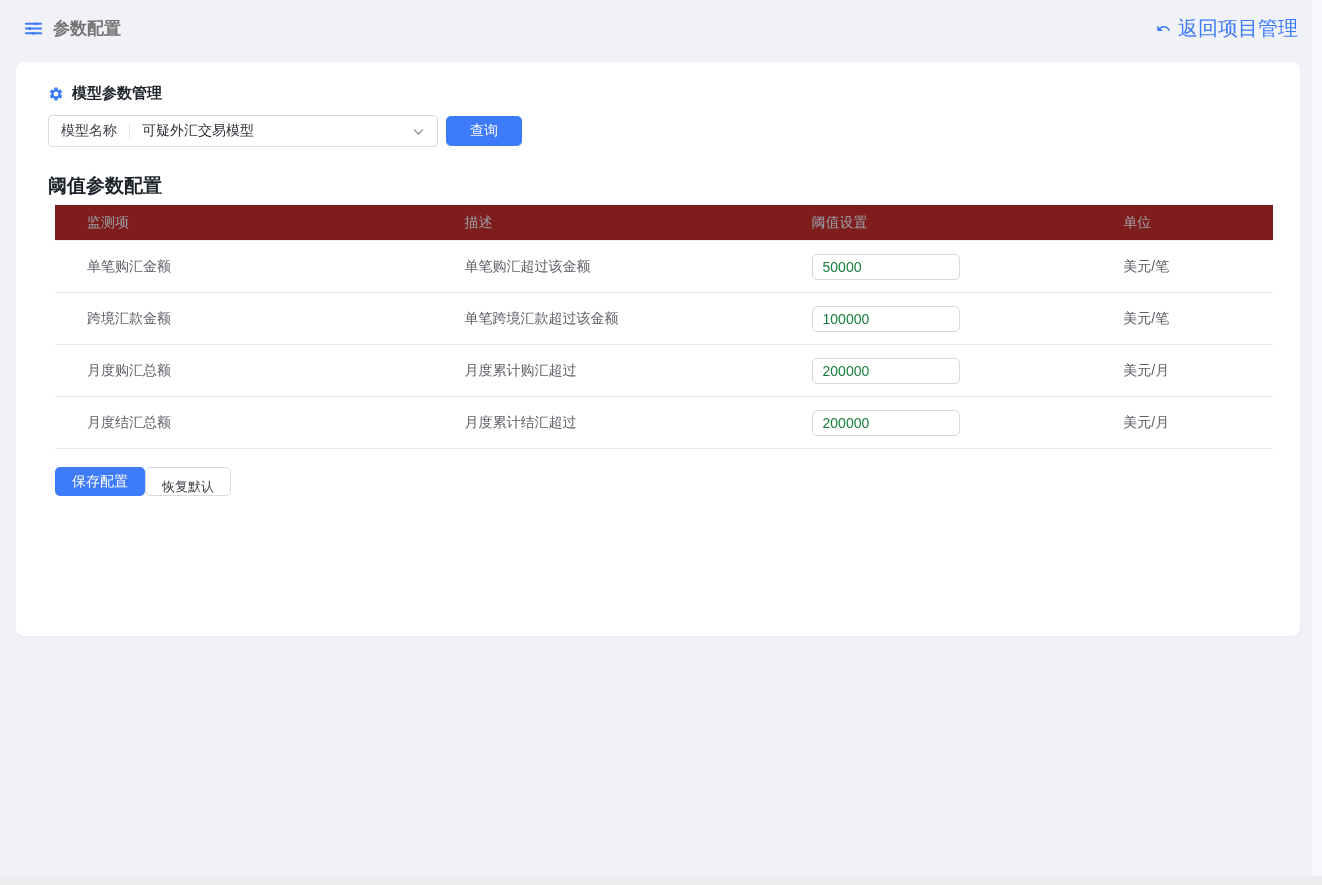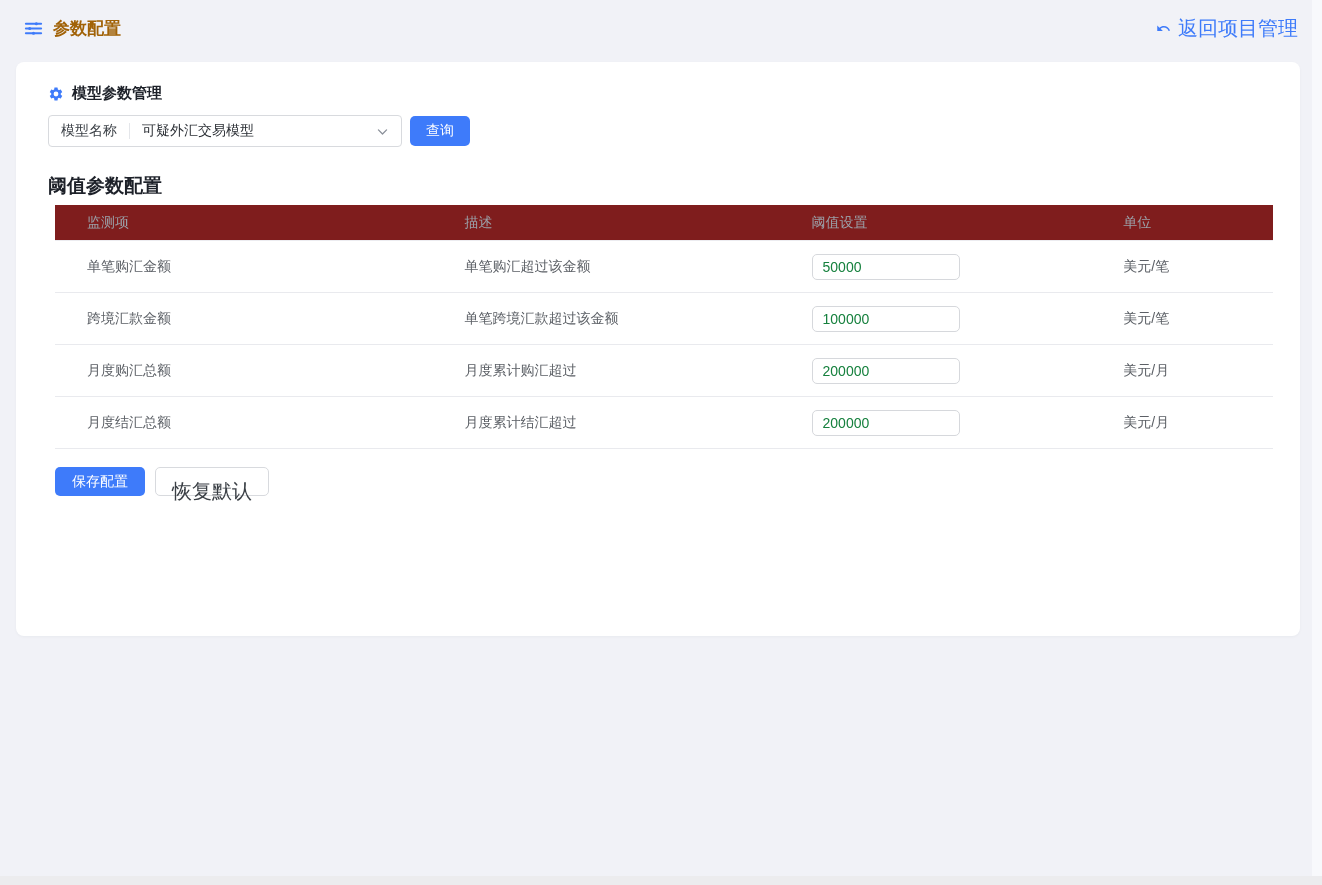--- a/index.html
+++ b/index.html
@@ -20,54 +20,54 @@
     overflow:hidden;
     position:relative;
   }
   
   .top-header{
     height:56px;
     display:flex;align-items:center;justify-content:space-between;
     padding:0 24px;
   }
   .header-left{display:flex;align-items:center;gap:10px;}
-  .page-title{font-size:17px;font-weight:bold;color:#a16207;}
+  .page-title{font-size:17px;font-weight:bold;color:#737373;}
   .back-link{
     display:flex;align-items:center;gap:7px;
     color:var(--accent);font-size:20px;cursor:pointer;text-decoration:none;
   }
   
   .card{
     background:var(--card-bg);
     margin:6px 22px 10px 16px;
     border-radius:8px;
     box-shadow:0 1px 3px rgba(31,41,55,.04);
     padding:22px 28px 42px 32px;
     min-height:574px;
   }
   .panel-title{display:flex;align-items:center;gap:8px;margin-left:0;}
   .panel-title span{font-size:15px;font-weight:bold;color:#1d2129;}
   
   .filter-row{display:flex;align-items:center;margin-top:12px;}
   .select-box{
-    width:354px;height:32px;
+    width:390px;height:32px;
     border:1px solid #d8dade;border-radius:4px;
     display:flex;align-items:center;
     background:#fff;cursor:pointer;font-size:14px;
   }
   .select-label{padding:0 12px;color:#3a3f45;white-space:nowrap;}
   .select-divider{width:1px;height:16px;background:#e4e6ea;}
   .select-value{flex:1;padding:0 12px;color:#2c3036;}
   .select-caret{padding-right:12px;display:flex;align-items:center;color:#8a8f99;}
   .btn{
     border:none;border-radius:5px;font-size:14px;cursor:pointer;
     font-family:inherit;
   }
   .btn-primary{background:var(--accent);color:#fff;}
-  .btn-query{height:30px;width:60px;margin-left:8px;}
+  .btn-query{height:30px;width:76px;margin-left:8px;}
   
   .section-title{font-size:19px;font-weight:bold;color:#1d2129;margin-top:26px;}
   
   .threshold-table{
     width:calc(100% - 6px);
     margin:6px 0 0 7px;
     border-collapse:collapse;
     font-size:14px;
   }
   .threshold-table th{
@@ -86,26 +86,26 @@
     border-bottom:1px solid var(--line);
   }
   .threshold-table thead th{border-bottom:1px solid #ececf0;}
   .value-input{
     width:148px;height:26px;
     border:1px solid #d6d8dc;border-radius:5px;
     padding:0 10px;font-size:14px;color:#15803d;
     font-family:inherit;outline:none;background:#fff;
   }
   
-  .action-row{display:flex;align-items:center;gap:10px;margin:18px 0 0 7px;}
+  .action-row{display:flex;align-items:center;gap:0;margin:18px 0 0 7px;}
   .btn-save{height:29px;padding:0 17px;}
   .btn-plain{
     height:29px;padding:10px 16px;
     background:#fff;border:1px solid #d8dade;color:#3a3f45;border-radius:5px;
-    font-size:20px;cursor:pointer;font-family:inherit;
+    font-size:13px;cursor:pointer;font-family:inherit;
   }
   
   .scrollbar-track{
     position:absolute;top:0;right:0;width:10px;height:876px;
     background:#f8f9fc;
   }
   .bottom-strip{
     position:absolute;left:0;right:0;bottom:0;height:9px;
     background:#ececee;
   }

